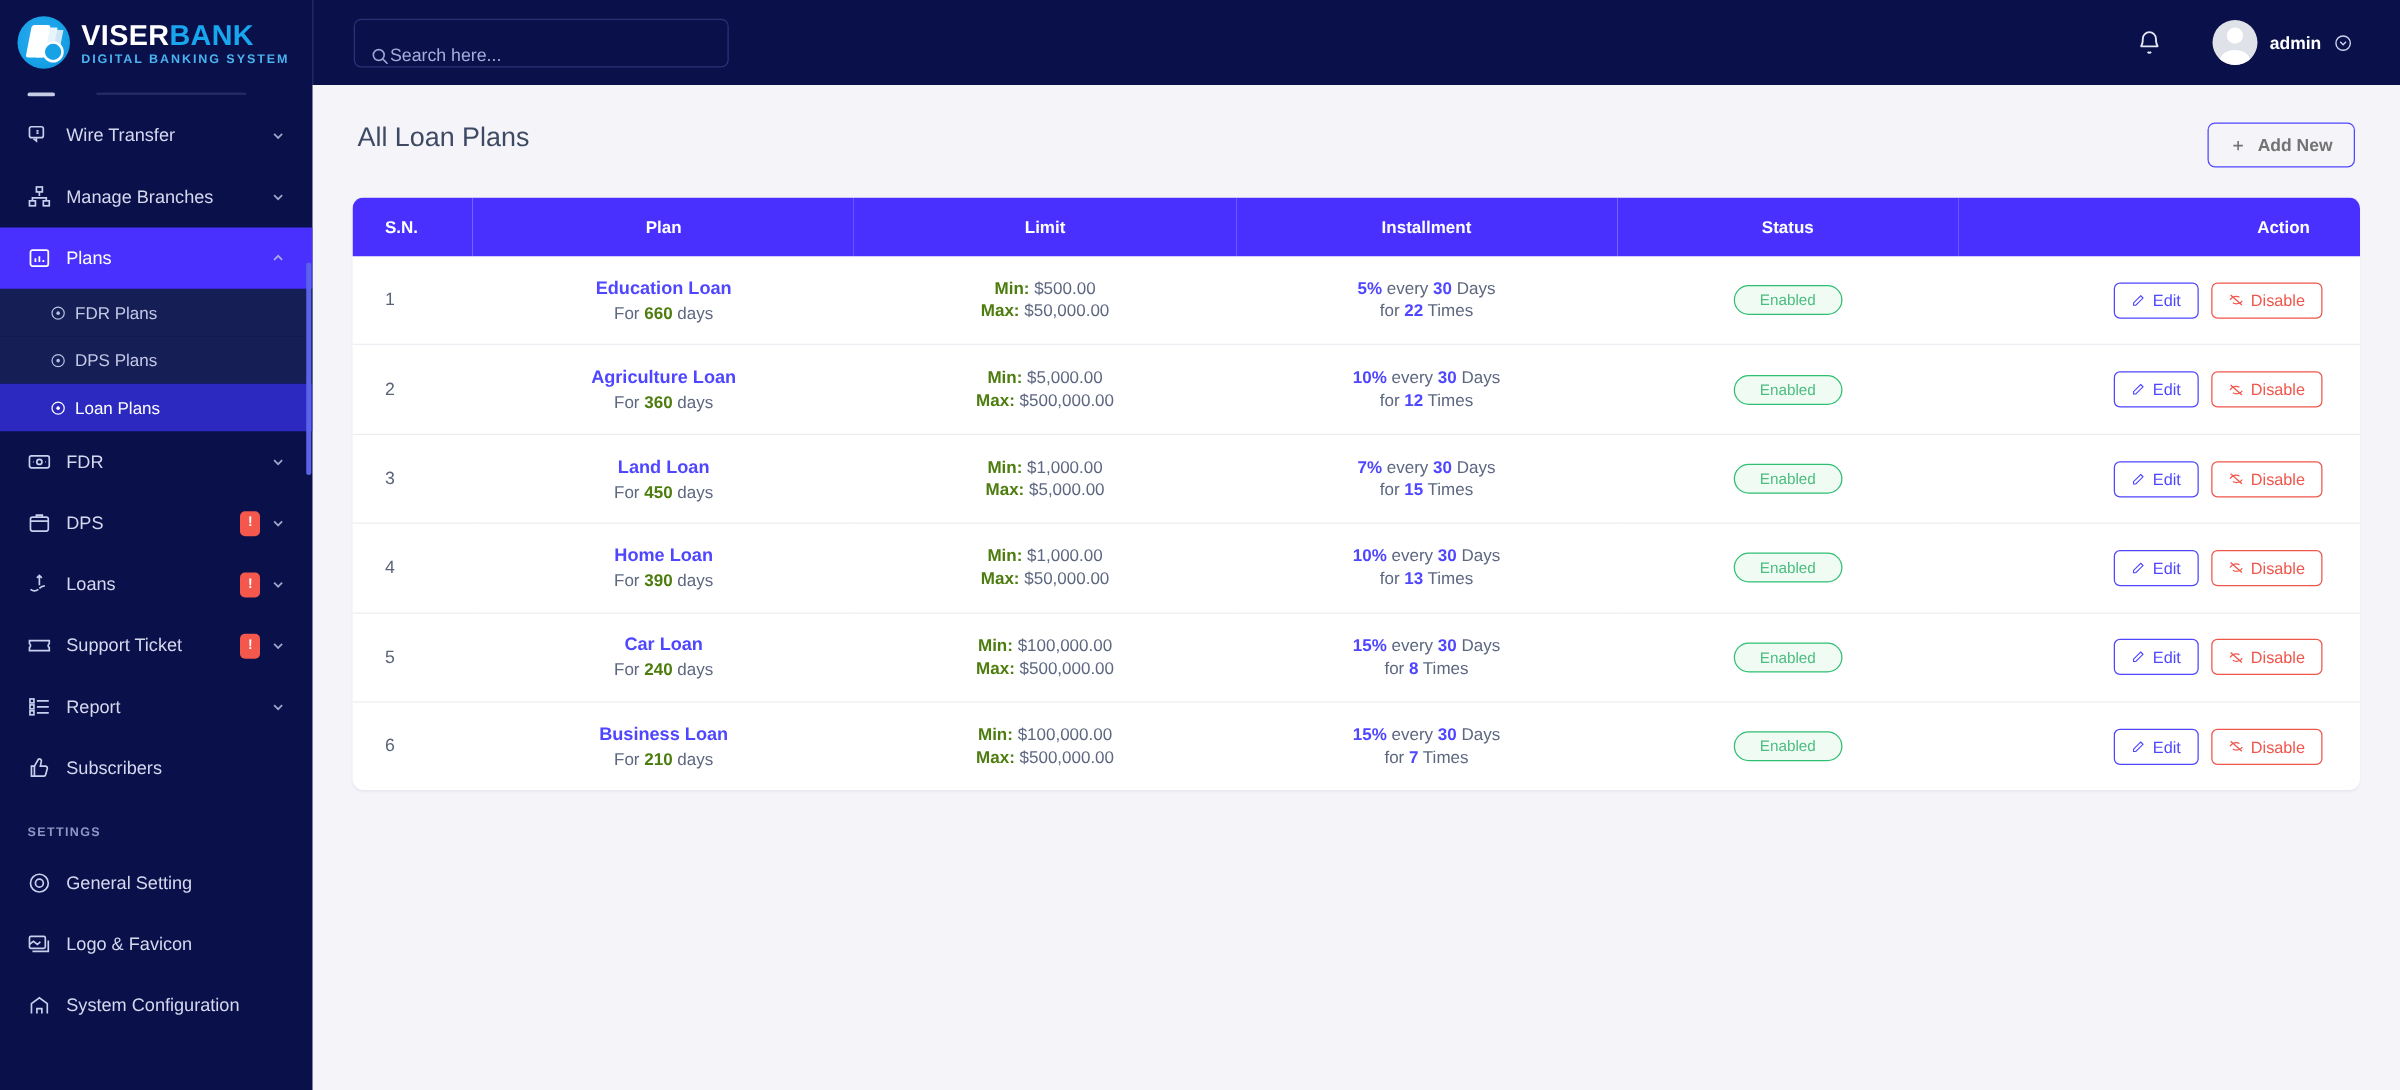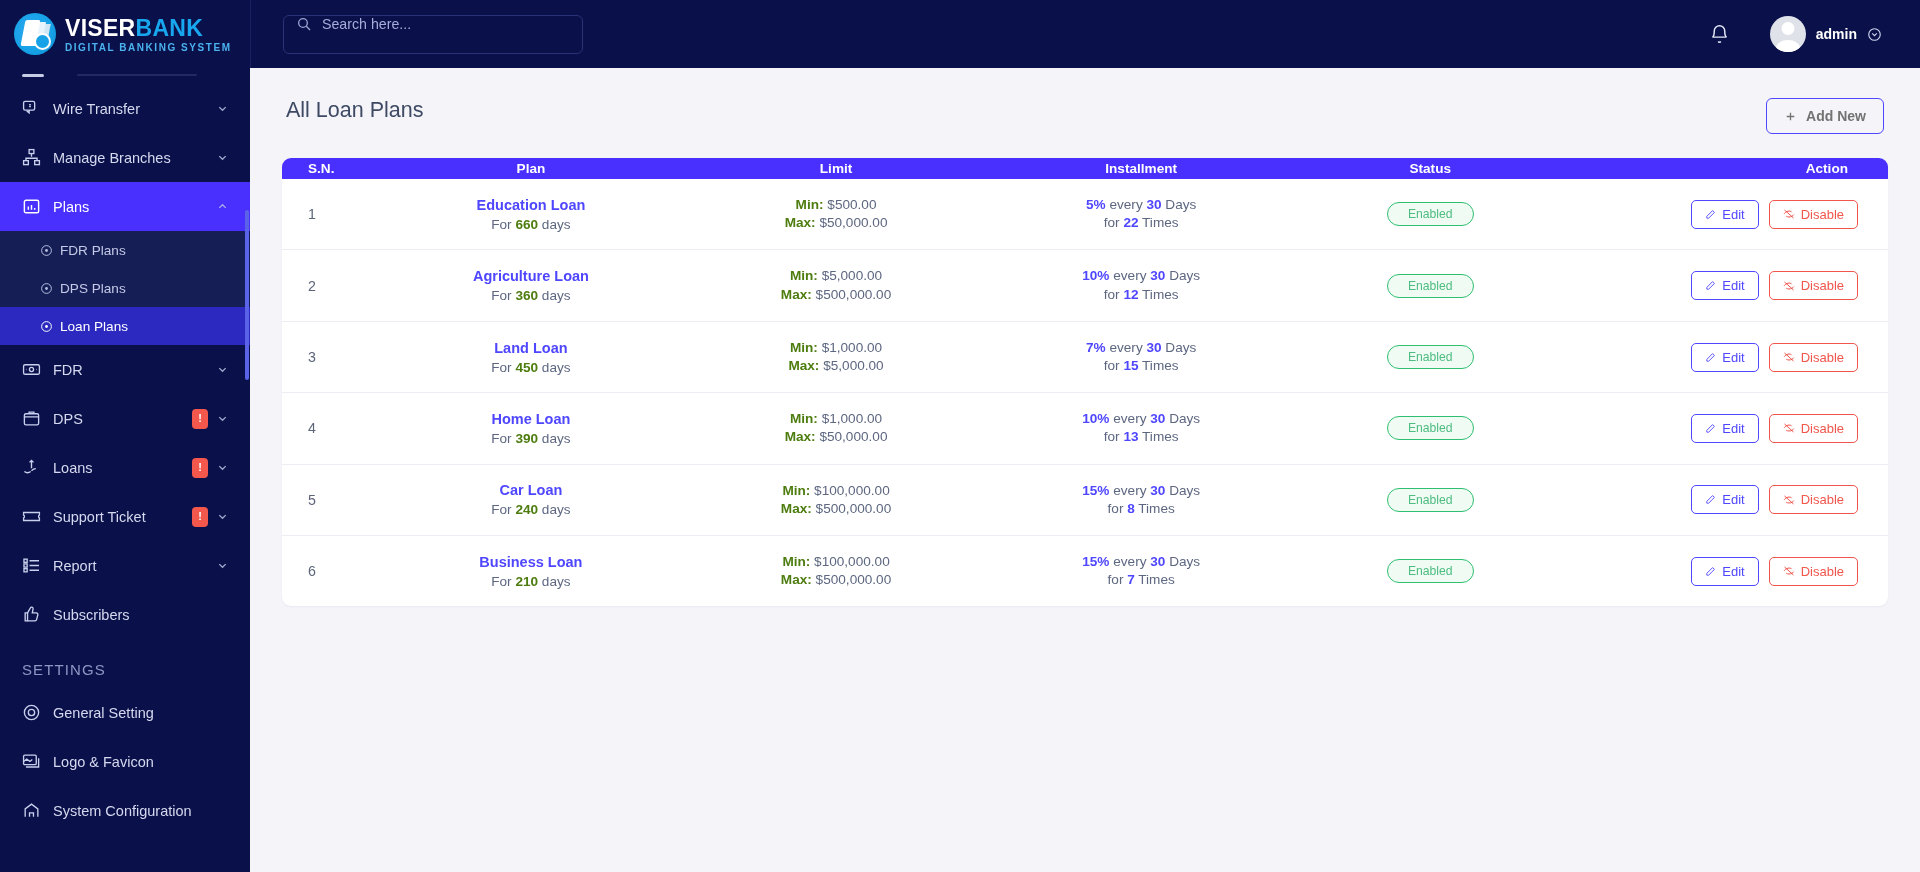--- a/index.html
+++ b/index.html
@@ -114,22 +114,22 @@
   }
   .sub-item.active { background: #2b29c0; color: #ffffff; }
   .sub-item .dot-ico {
     width: 20px; flex: 0 0 20px;
     color: #b9c1e4;
     display: flex; align-items: center;
   }
   .sub-item.active .dot-ico { color: #fff; }
   .section-label {
     color: #8d97c4;
-    font-size: 15px;
-    font-weight: 400;
+    font-size: 10px;
+    font-weight: 700;
     letter-spacing: 1.1px;
     padding: 22px 0 10px 22px;
   }
   .nav-scrollbar {
     position: absolute;
     right: 1px; top: 210px;
     width: 4px; height: 170px;
     border-radius: 3px;
     background: #5a63e8;
   }
@@ -151,23 +151,22 @@
     align-items: center;
     padding: 0 38px 0 32px;
     border-left: 1px solid #1a2160;
   }
   .search-wrap {
     width: 300px;
     height: 39px;
     border: 1px solid #2a3278;
     border-radius: 6px;
     display: flex;
-    align-items: flex-start;
+    align-items: flex-end;
     padding: 0 12px;
-    gap: 10px;
   }
   .search-wrap .mag { color: #9aa3d2; display: flex; }
   .search-input {
     border: 0; outline: 0; background: transparent;
     color: #c8cdea;
     font-size: 14.2px;
     font-family: "Liberation Sans", sans-serif;
     width: 100%;
   }
   .search-input::placeholder { color: #a6adda; }
@@ -228,21 +227,21 @@
     border-radius: 9px;
     overflow: hidden;
     box-shadow: 0 1px 2px rgba(20,30,80,.05);
   }
   table { width: 100%; border-collapse: collapse; }
   thead th {
     background: #4930ff;
     color: #fff;
     font-size: 13.6px;
     font-weight: 700;
-    padding: 3px 10px;
+    padding: 16px 10px;
     text-align: center;
   }
   thead th:first-child { text-align: left; padding-left: 26px; }
   thead th:last-child  { text-align: right; padding-right: 40px; }
   tbody td {
     border-bottom: 1px solid #edeef3;
     padding: 17px 10px;
     text-align: center;
     font-size: 14.2px;
     color: #58627c;

